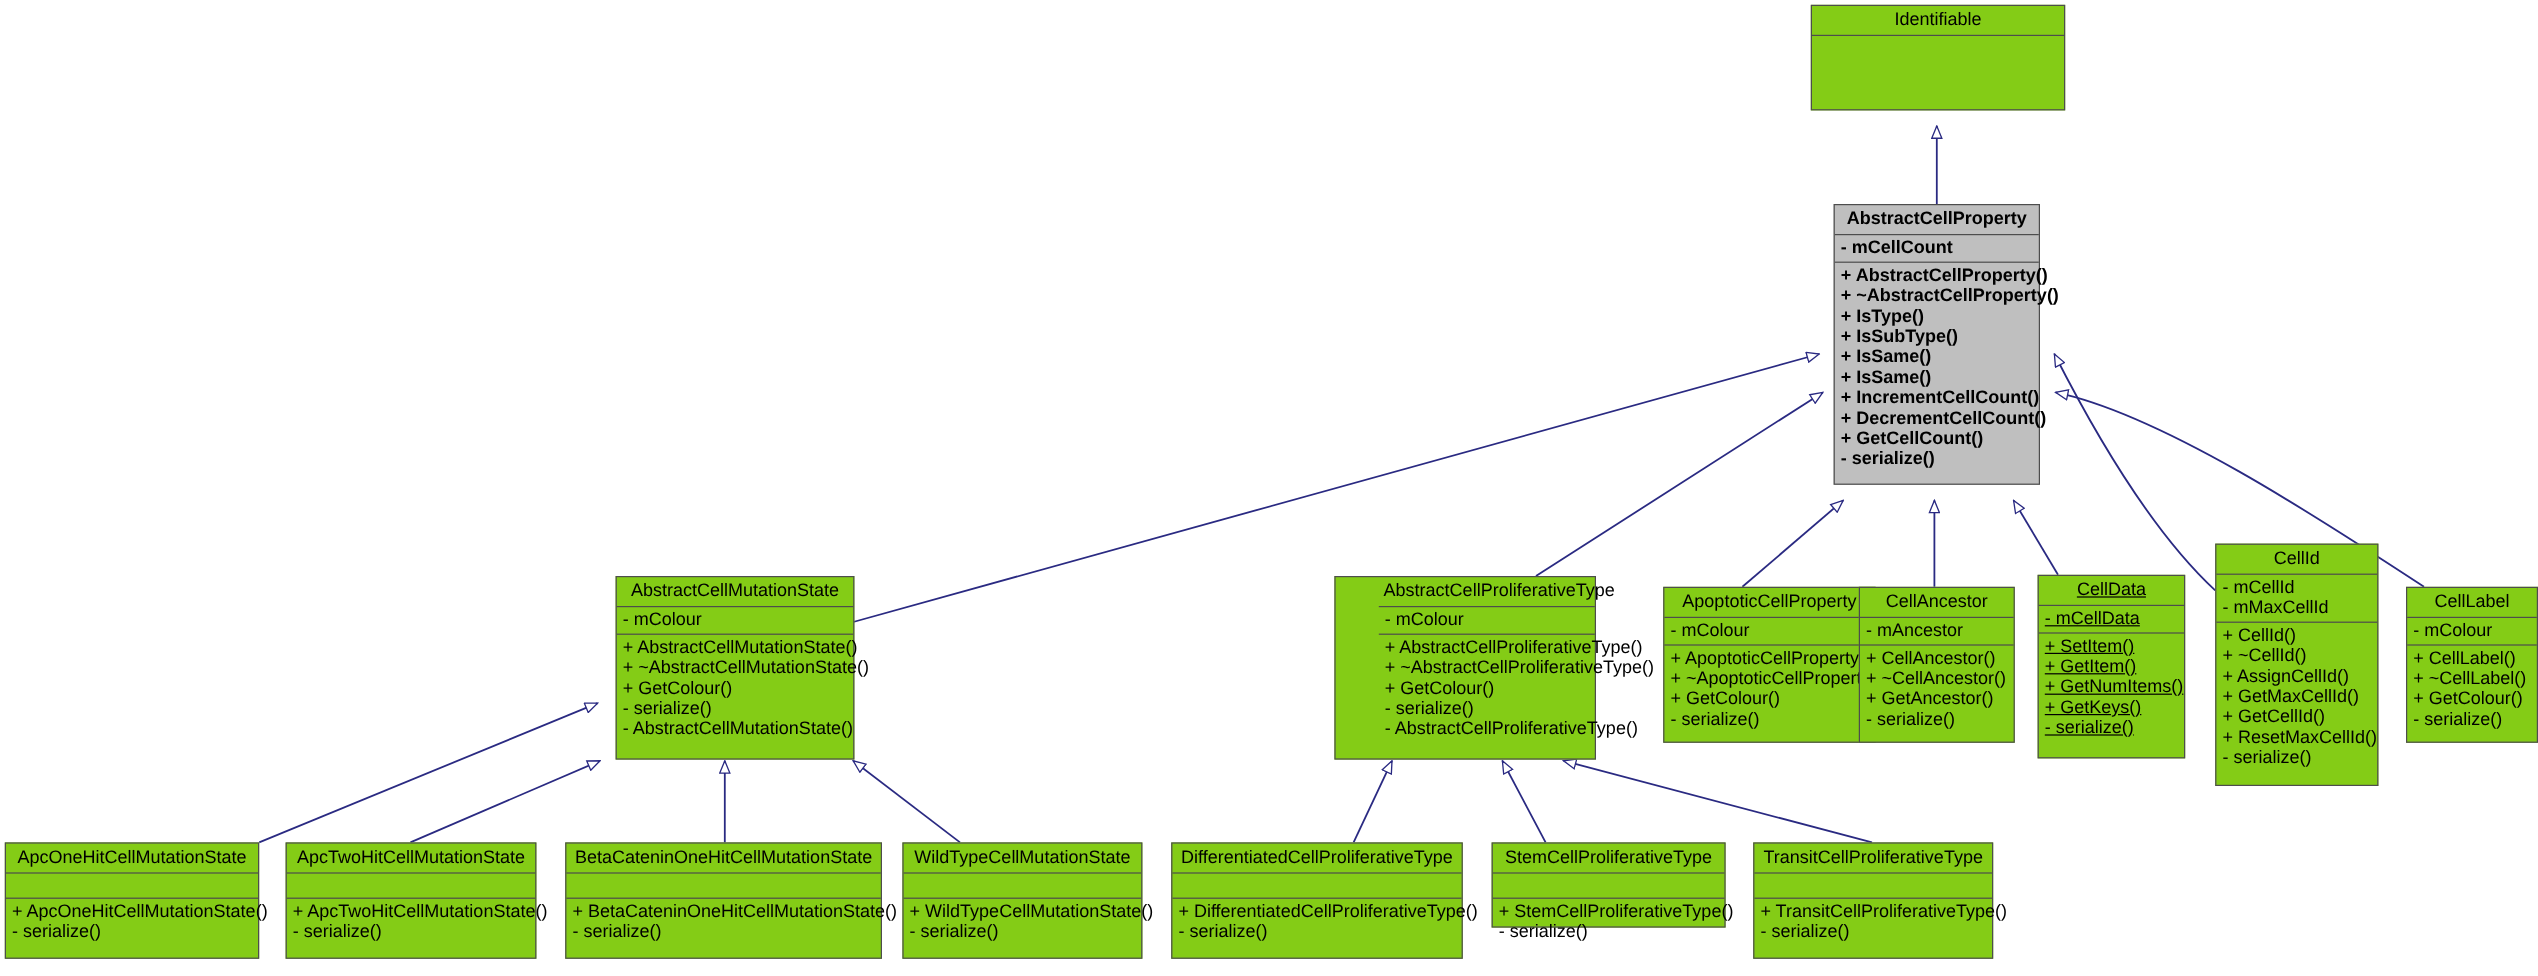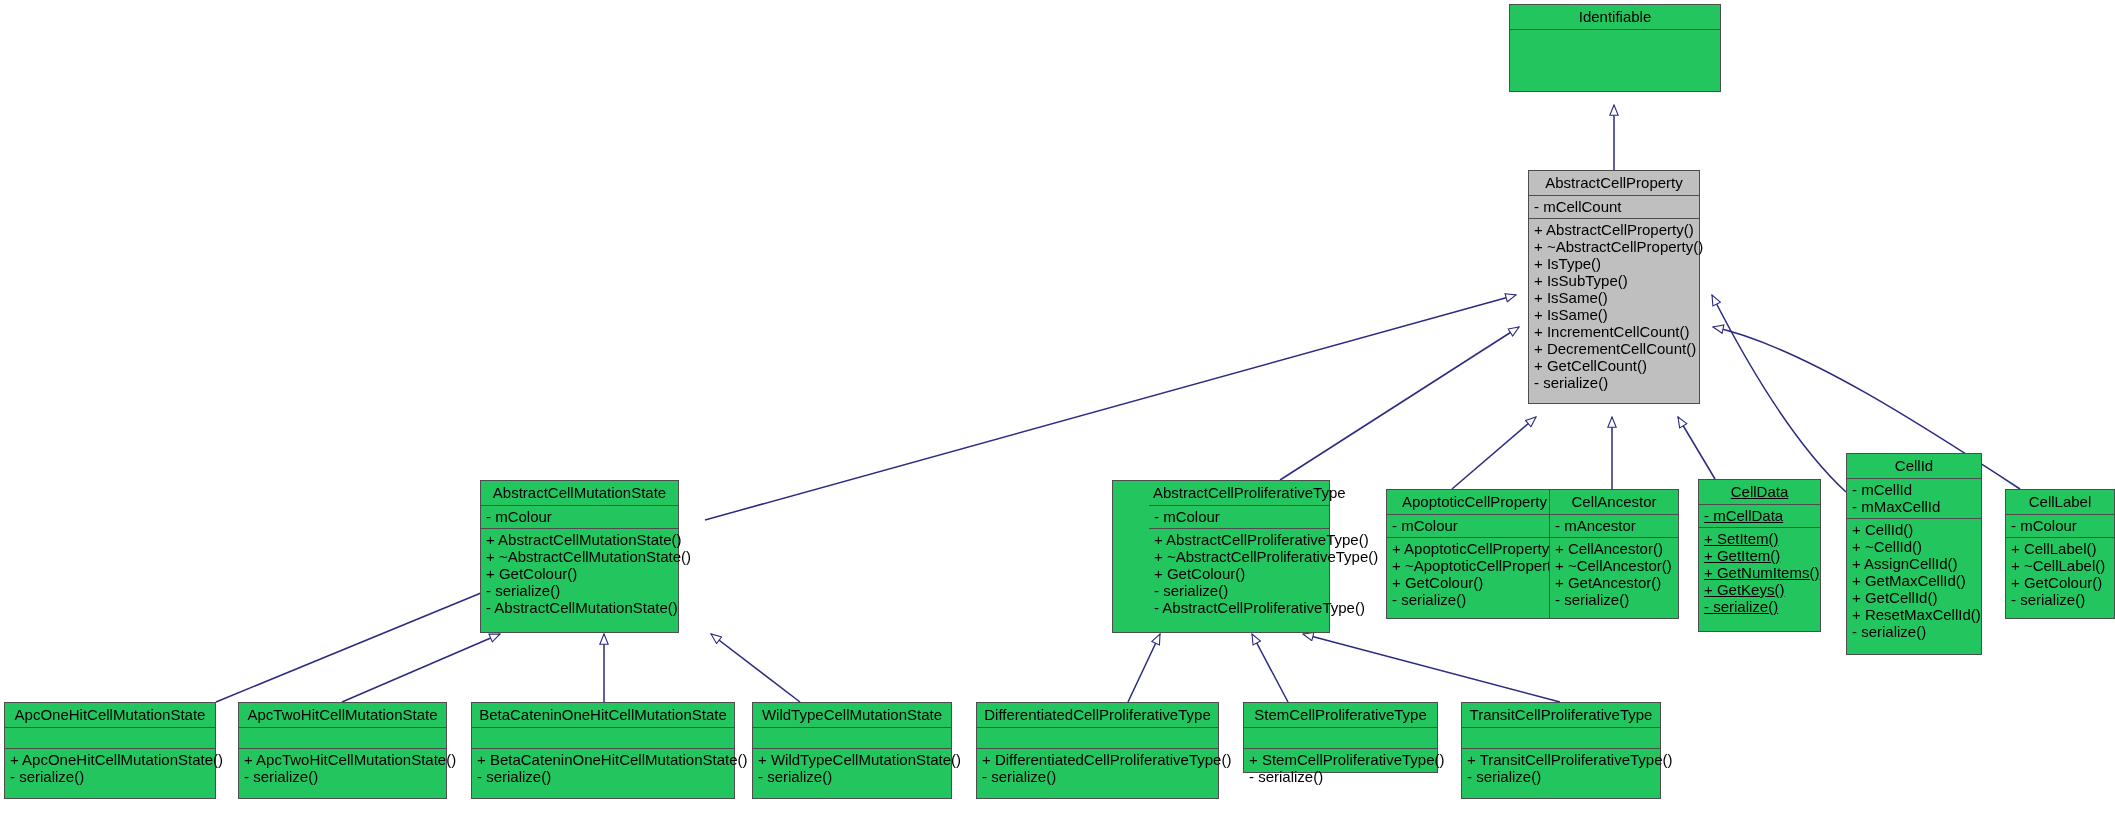--- a/index.html
+++ b/index.html
@@ -22,25 +22,26 @@
     left: 0;
     top: 0;
     width: 2115px;
     height: 813px;
     pointer-events: none;
   }
   .node {
     position: absolute;
     box-sizing: border-box;
     border: 1.6px solid #4d4d4d;
-    background: #22c55e;
+    background: #84cc16;
     z-index: 2;
   }
   .node.highlight {
     background: #bfbfbf;
+    font-weight: bold;
   }
   .sect {
     box-sizing: border-box;
     padding: 2px 5px 3px 5px;
   }
   .sect.title {
     text-align: center;
     padding: 3px 4px 4px 4px;
     font-size: 15px;
     line-height: 17px;
@@ -112,21 +113,21 @@
           <div class="row">+ IsType()</div>
           <div class="row">+ IsSubType()</div>
           <div class="row">+ IsSame()</div>
           <div class="row">+ IsSame()</div>
           <div class="row">+ IncrementCellCount()</div>
           <div class="row">+ DecrementCellCount()</div>
           <div class="row">+ GetCellCount()</div>
           <div class="row">- serialize()</div>
         </div>
       </div>
-      <div class="node" style="left: 480px; top: 480px; width: 199px; height: 153px;">
+      <div class="node" style="left: 513px; top: 480px; width: 199px; height: 153px;">
         <div class="sect title">AbstractCellMutationState</div>
         <div class="sect attrs">
           <div class="row">- mColour</div>
         </div>
         <div class="sect ops">
           <div class="row">+ AbstractCellMutationState()</div>
           <div class="row">+ ~AbstractCellMutationState()</div>
           <div class="row">+ GetColour()</div>
           <div class="row">- serialize()</div>
           <div class="row">- AbstractCellMutationState()</div>

